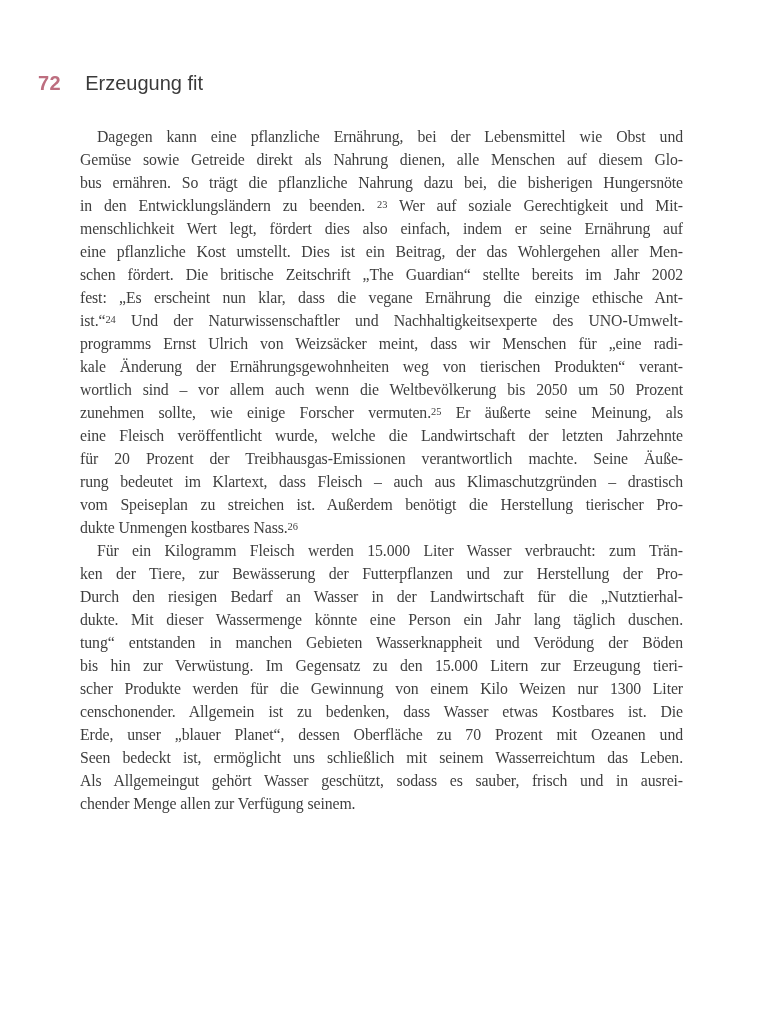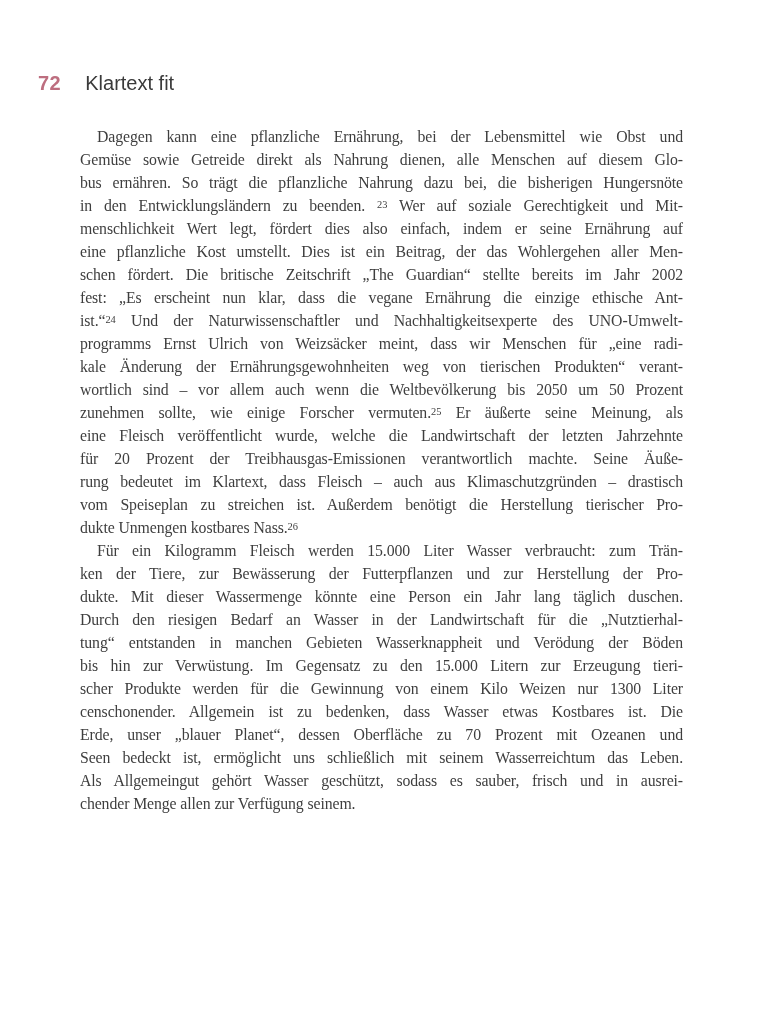--- a/index.html
+++ b/index.html
@@ -59,21 +59,21 @@
     vertical-align: 0.32em;
     letter-spacing: 0;
   }
 </style>
 </head>
 <body>
 
 <div class="book-page" style="background: rgb(255, 255, 255);">
   <div class="page-header">
     <span class="page-number" style="color: rgb(189, 110, 127);">72</span>
-    <span class="chapter-title" style="color: rgb(58, 58, 58);">Klartext fit</span>
+    <span class="chapter-title" style="color: rgb(58, 58, 58);">Erzeugung fit</span>
   </div>
   <div class="body-text" style="color: rgb(62, 62, 62);">
       <div class="paragraph">
         <div class="line indent">Dagegen kann eine pflanzliche Ernährung, bei der Lebensmittel wie Obst und</div>
         <div class="line">Gemüse sowie Getreide direkt als Nahrung dienen, alle Menschen auf diesem Glo-</div>
         <div class="line">bus ernähren. So trägt die pflanzliche Nahrung dazu bei, die bisherigen Hungersnöte</div>
         <div class="line">in den Entwicklungsländern zu beenden. <sup>23</sup> Wer auf soziale Gerechtigkeit und Mit-</div>
         <div class="line">menschlichkeit Wert legt, fördert dies also einfach, indem er seine Ernährung auf</div>
         <div class="line">eine pflanzliche Kost umstellt. Dies ist ein Beitrag, der das Wohlergehen aller Men-</div>
         <div class="line">schen fördert. Die britische Zeitschrift „The Guardian“ stellte bereits im Jahr 2002</div>
@@ -85,22 +85,22 @@
         <div class="line">zunehmen sollte, wie einige Forscher vermuten.<sup>25</sup> Er äußerte seine Meinung, als</div>
         <div class="line">eine Fleisch veröffentlicht wurde, welche die Landwirtschaft der letzten Jahrzehnte</div>
         <div class="line">für 20 Prozent der Treibhausgas-Emissionen verantwortlich machte. Seine Äuße-</div>
         <div class="line">rung bedeutet im Klartext, dass Fleisch – auch aus Klimaschutzgründen – drastisch</div>
         <div class="line">vom Speiseplan zu streichen ist. Außerdem benötigt die Herstellung tierischer Pro-</div>
         <div class="line last">dukte Unmengen kostbares Nass.<sup>26</sup></div>
       </div>
       <div class="paragraph">
         <div class="line indent">Für ein Kilogramm Fleisch werden 15.000 Liter Wasser verbraucht: zum Trän-</div>
         <div class="line">ken der Tiere, zur Bewässerung der Futterpflanzen und zur Herstellung der Pro-</div>
+        <div class="line">Durch den riesigen Bedarf an Wasser in der Landwirtschaft für die „Nutztierhal-</div>
         <div class="line">dukte. Mit dieser Wassermenge könnte eine Person ein Jahr lang täglich duschen.</div>
-        <div class="line">Durch den riesigen Bedarf an Wasser in der Landwirtschaft für die „Nutztierhal-</div>
         <div class="line">tung“ entstanden in manchen Gebieten Wasserknappheit und Verödung der Böden</div>
         <div class="line">bis hin zur Verwüstung. Im Gegensatz zu den 15.000 Litern zur Erzeugung tieri-</div>
         <div class="line">scher Produkte werden für die Gewinnung von einem Kilo Weizen nur 1300 Liter</div>
         <div class="line">censchonender. Allgemein ist zu bedenken, dass Wasser etwas Kostbares ist. Die</div>
         <div class="line">Erde, unser „blauer Planet“, dessen Oberfläche zu 70 Prozent mit Ozeanen und</div>
         <div class="line">Seen bedeckt ist, ermöglicht uns schließlich mit seinem Wasserreichtum das Leben.</div>
         <div class="line">Als Allgemeingut gehört Wasser geschützt, sodass es sauber, frisch und in ausrei-</div>
         <div class="line last">chender Menge allen zur Verfügung seinem.</div>
       </div>
     </div>

